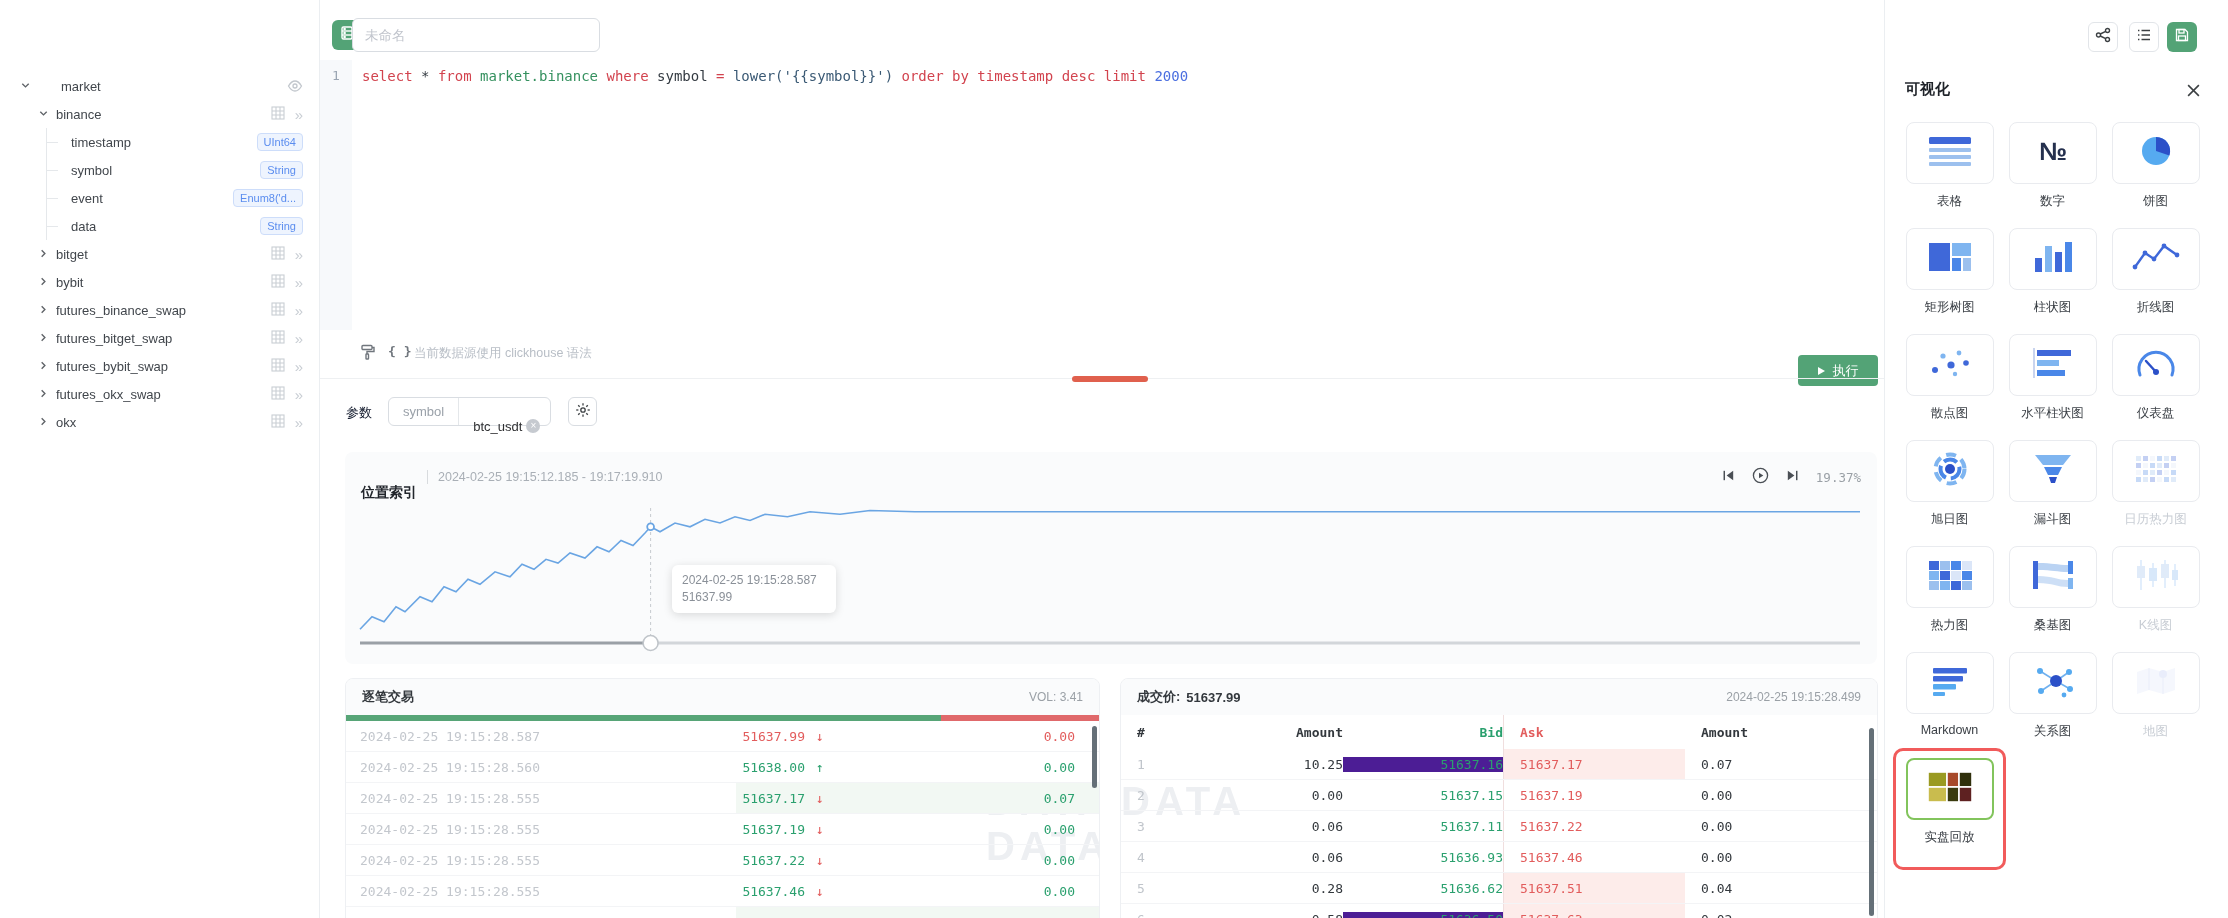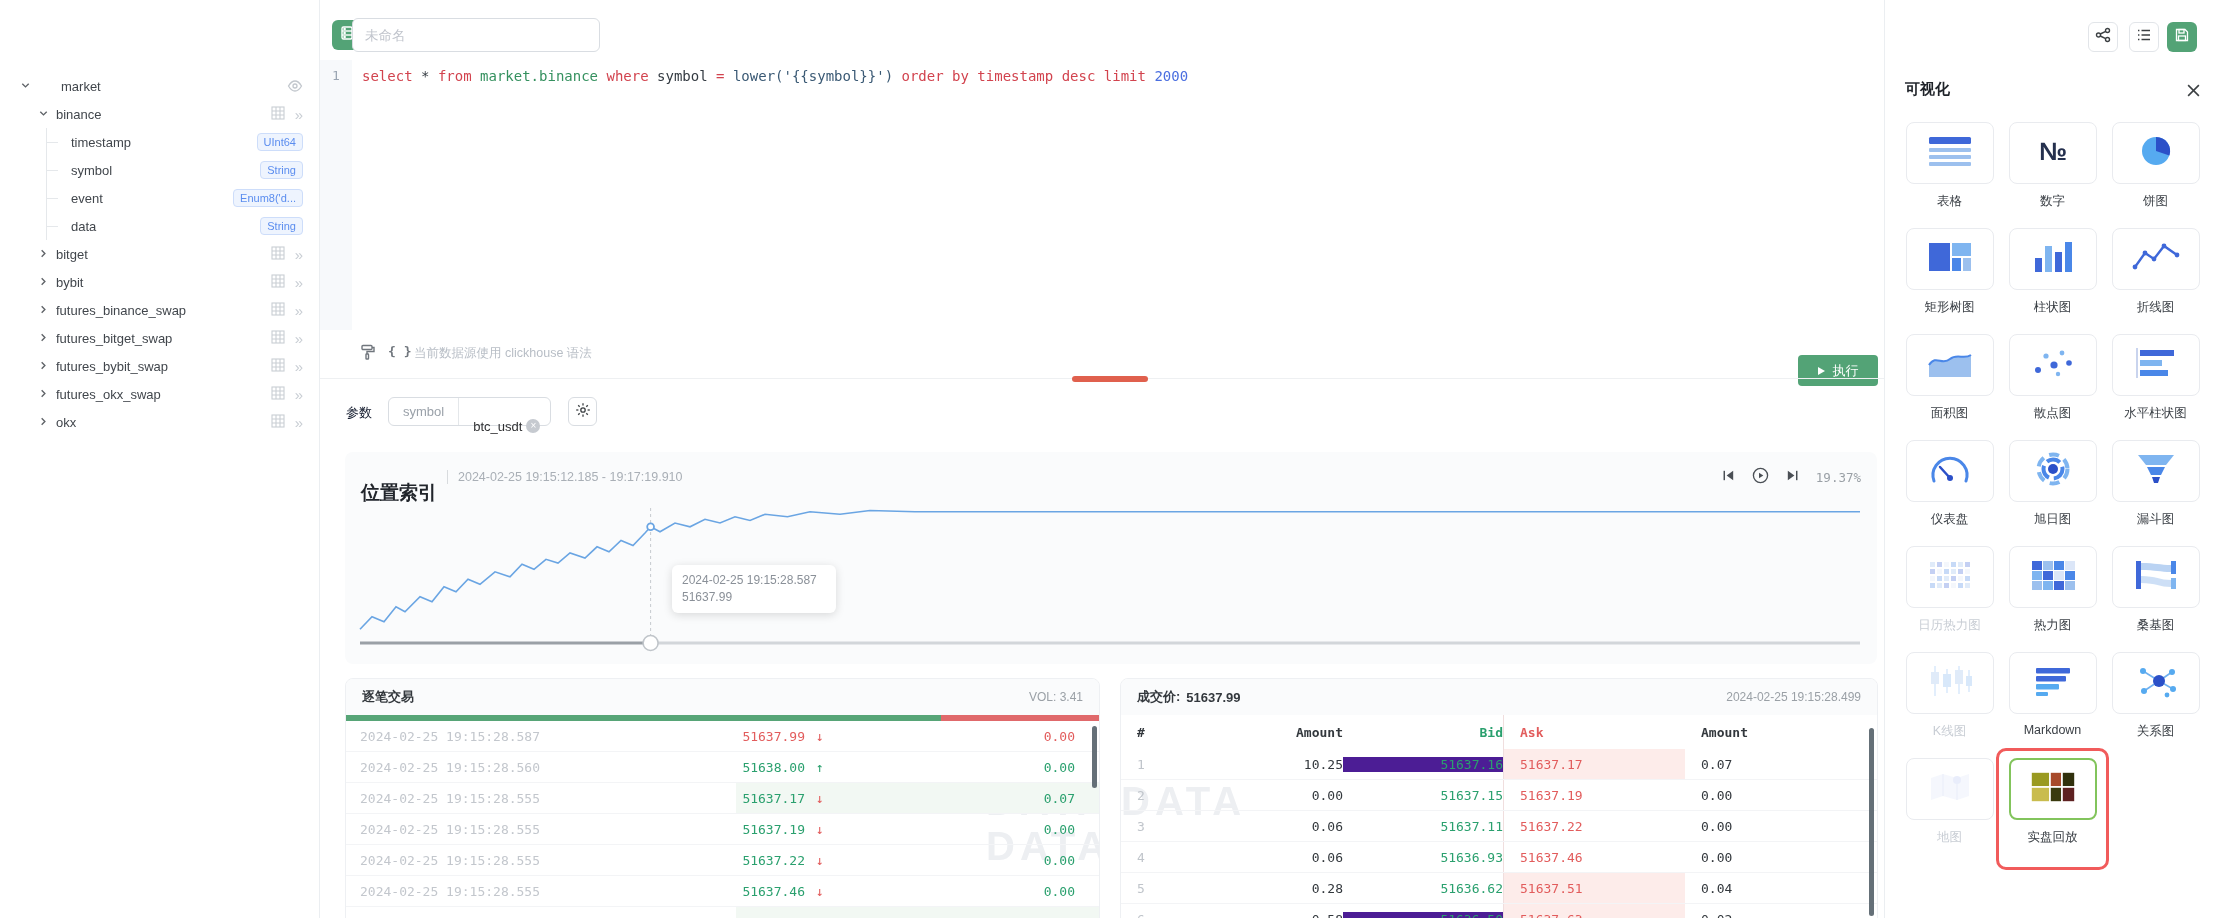--- a/index.html
+++ b/index.html
@@ -53,21 +53,21 @@
   #paramlabel { left:346px; top:404px; font-size:13px; color:#0f172a; }
   #parampill { left:388px; top:397px; height:29px; border:1px solid #d9dde2; border-radius:6px; display:flex; align-items:stretch; background:#fff; }
   #paramname { display:flex; align-items:center; padding:0 14px; font-size:13px; color:#9aa1a9; border-right:1px solid #e4e7ea; }
   #paramvalue { display:flex; gap:4px; padding:0 10px 0 14px; font-size:13px; color:#303133;margin-top:21px; }
   #clearparam { width:14px; height:14px; border-radius:50%; background:#c6cad0; color:#fff; font-size:10px; line-height:14px; text-align:center; cursor:pointer; }
   #gearbtn { left:568px; top:397px; width:29px; height:29px; border:1px solid #d9dde2; border-radius:6px; background:#fff; display:flex; align-items:center; justify-content:center; cursor:pointer; }
 
   
   #poscard { left:345px; top:452px; width:1532px; height:212px; background:#fafbfc; border-radius:8px; }
   #poshead { position:absolute; left:0; top:0; right:0; height:50px; display:flex; align-items:center; padding:0 16px; }
-  #postitle { font-size:19px; font-weight:bold; color:#21252b;margin-top:32px; }
+  #postitle { font-size:14px; font-weight:bold; color:#21252b;margin-top:32px; }
   .vline { width:1px; height:14px; background:#d8dbde; margin:0 10px; }
   #posrange { font-size:12.5px; color:#a9afb6; }
   #posctrl { margin-left:auto; display:flex; align-items:center; gap:16px; }
   #pospct { font-size:12.5px; color:#9aa0a6; font-family:"DejaVu Sans Mono", monospace; }
   #chartwrap { position:absolute; left:0; top:50px; width:1532px; height:162px; }
   #tooltip { left:672px; top:565px; width:164px; background:#fff; border-radius:6px; box-shadow:0 2px 10px rgba(0,0,0,.14); padding:7px 10px; font-size:12px; color:#8a9098; line-height:17px; z-index:5; }
 
   
   .card { position:absolute; top:678px; height:280px; background:#fff; border:1px solid #eef0f3; border-radius:8px 8px 0 0; overflow:hidden; }
   #tradecard { left:345px; width:755px; }
@@ -590,29 +590,20 @@
               <circle cx="32" cy="6" r="2.4"></circle>
               <circle cx="45" cy="15" r="2.4"></circle>
             </g>
           </svg></span>
       </div>
       <div class="vlabel">折线图</div>
     </div>
     <div class="vcell">
       <div class="vcard">
         <span><svg width="48" height="34" viewBox="0 0 48 34">
-            <path d="M3 31 V19 C10 8 16 20 24 13 C31 7 38 14 45 9 V31 Z" fill="#9cc0ee"></path>
-            <path d="M3 19 C10 8 16 20 24 13 C31 7 38 14 45 9" fill="none" stroke="#4a87e8" stroke-width="2"></path>
-          </svg></span>
-      </div>
-      <div class="vlabel">面积图</div>
-    </div>
-    <div class="vcell">
-      <div class="vcard">
-        <span><svg width="48" height="34" viewBox="0 0 48 34">
             <g fill="#3f68d9">
               <circle cx="9" cy="24" r="3"></circle>
               <circle cx="25" cy="19" r="3.6"></circle>
               <circle cx="40" cy="17" r="2.8"></circle>
             </g>
             <g fill="#7fb5f0">
               <circle cx="17" cy="10" r="2.6"></circle>
               <circle cx="33" cy="7" r="2.4"></circle>
               <circle cx="29" cy="28" r="2.2"></circle>
             </g>

